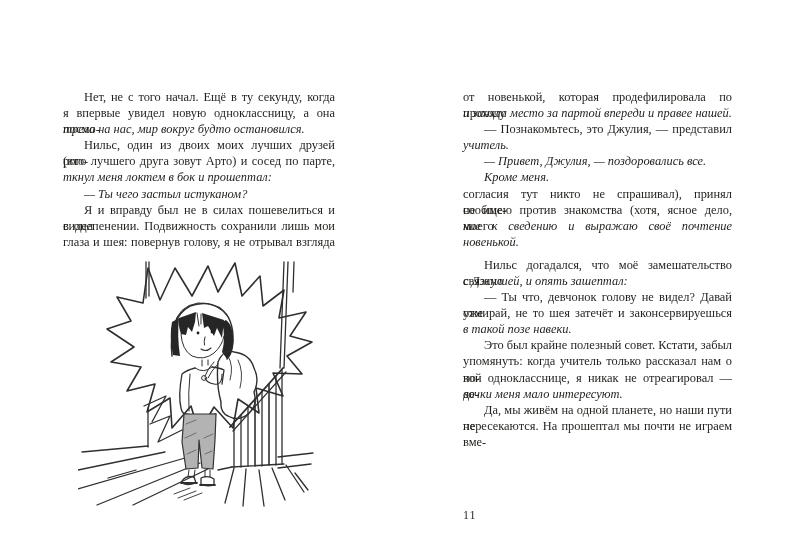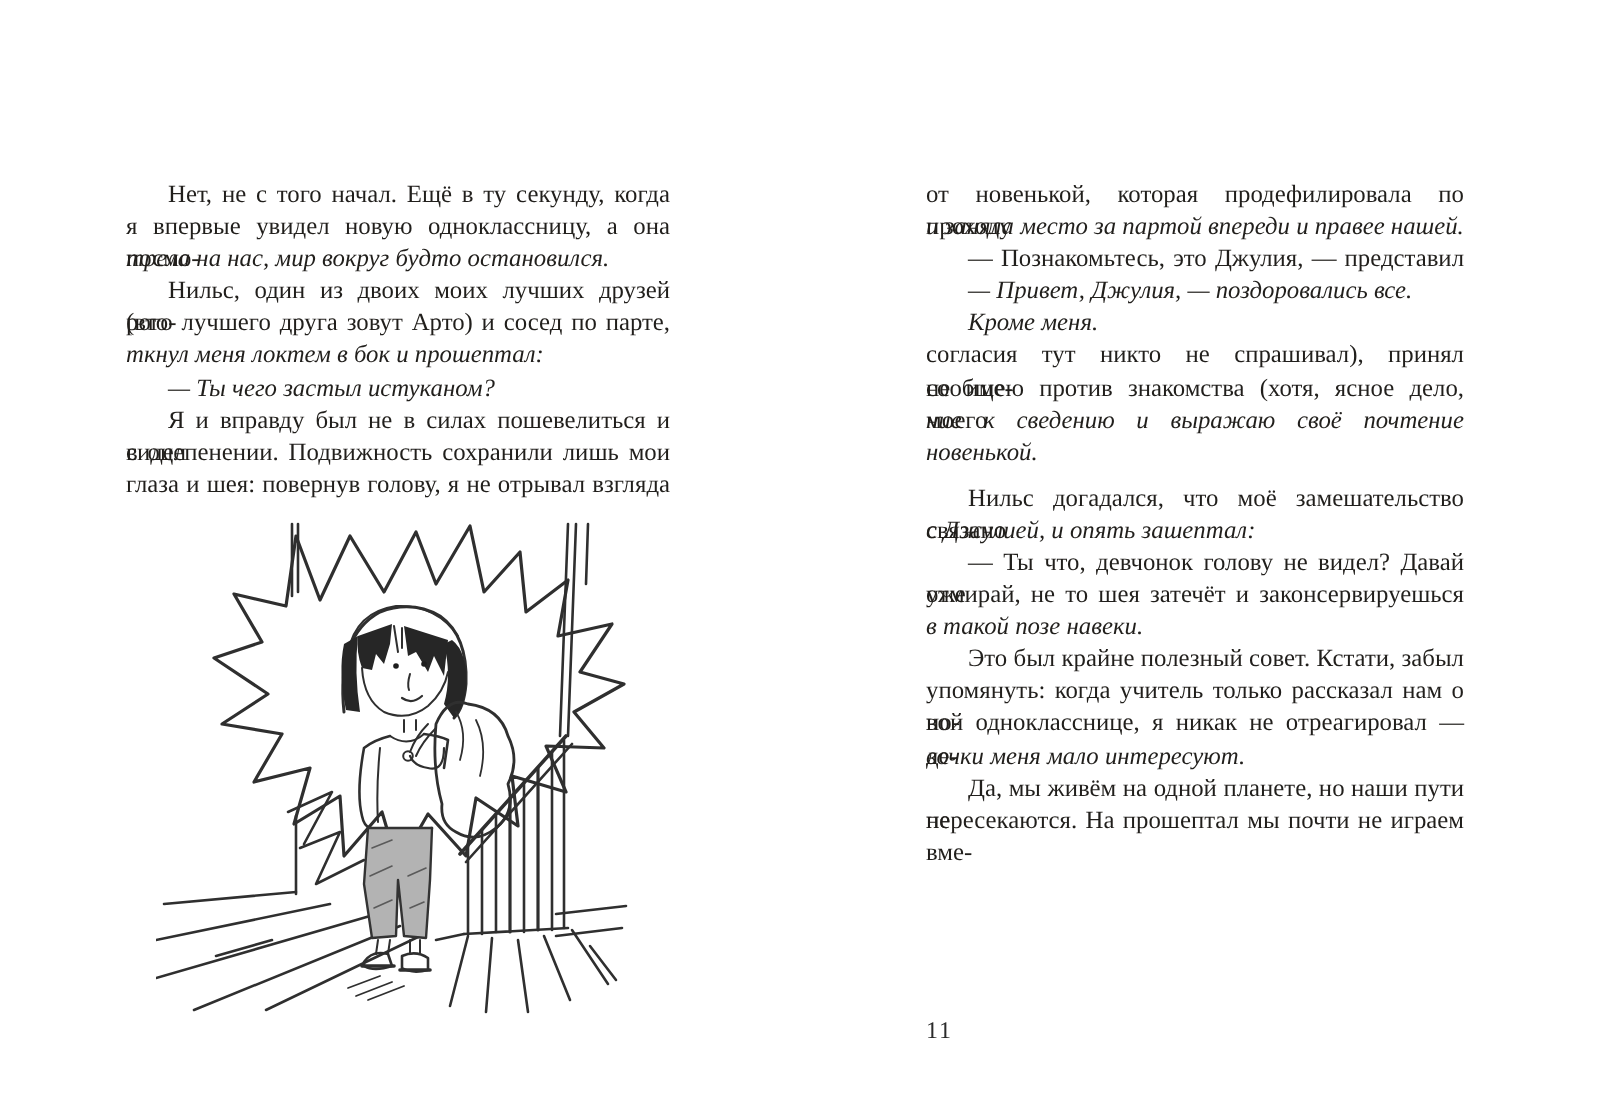--- a/index.html
+++ b/index.html
@@ -33,20 +33,21 @@
       <div class="line ind end">— Ты чего застыл истуканом?</div>
       <div class="line ind">Я и вправду был не в силах пошевелиться и сидел</div>
       <div class="line">в оцепенении. Подвижность сохранили лишь мои</div>
       <div class="line">глаза и шея: повернув голову, я не отрывал взгляда</div>
     </div>
 
   <div class="page-text right-col">
       <div class="line">от новенькой, которая продефилировала по проходу</div>
       <div class="line end">и заняла место за партой впереди и правее нашей.</div>
       <div class="line ind">— Познакомьтесь, это Джулия, — представил</div>
+      <div class="line end">учитель.</div>
       <div class="line ind end">— Привет, Джулия, — поздоровались все.</div>
       <div class="line ind end">Кроме меня.</div>
       <div class="line">согласия тут никто не спрашивал), принял сообще-</div>
       <div class="line">не имею против знакомства (хотя, ясное дело, моего</div>
       <div class="line end">ние к сведению и выражаю своё почтение новенькой.</div>
       <div class="line ind gap">Нильс догадался, что моё замешательство связано</div>
       <div class="line end">с Джулией, и опять зашептал:</div>
       <div class="line ind">— Ты что, девчонок голову не видел? Давай уже</div>
       <div class="line">отмирай, не то шея затечёт и законсервируешься</div>
       <div class="line end">в такой позе навеки.</div>

